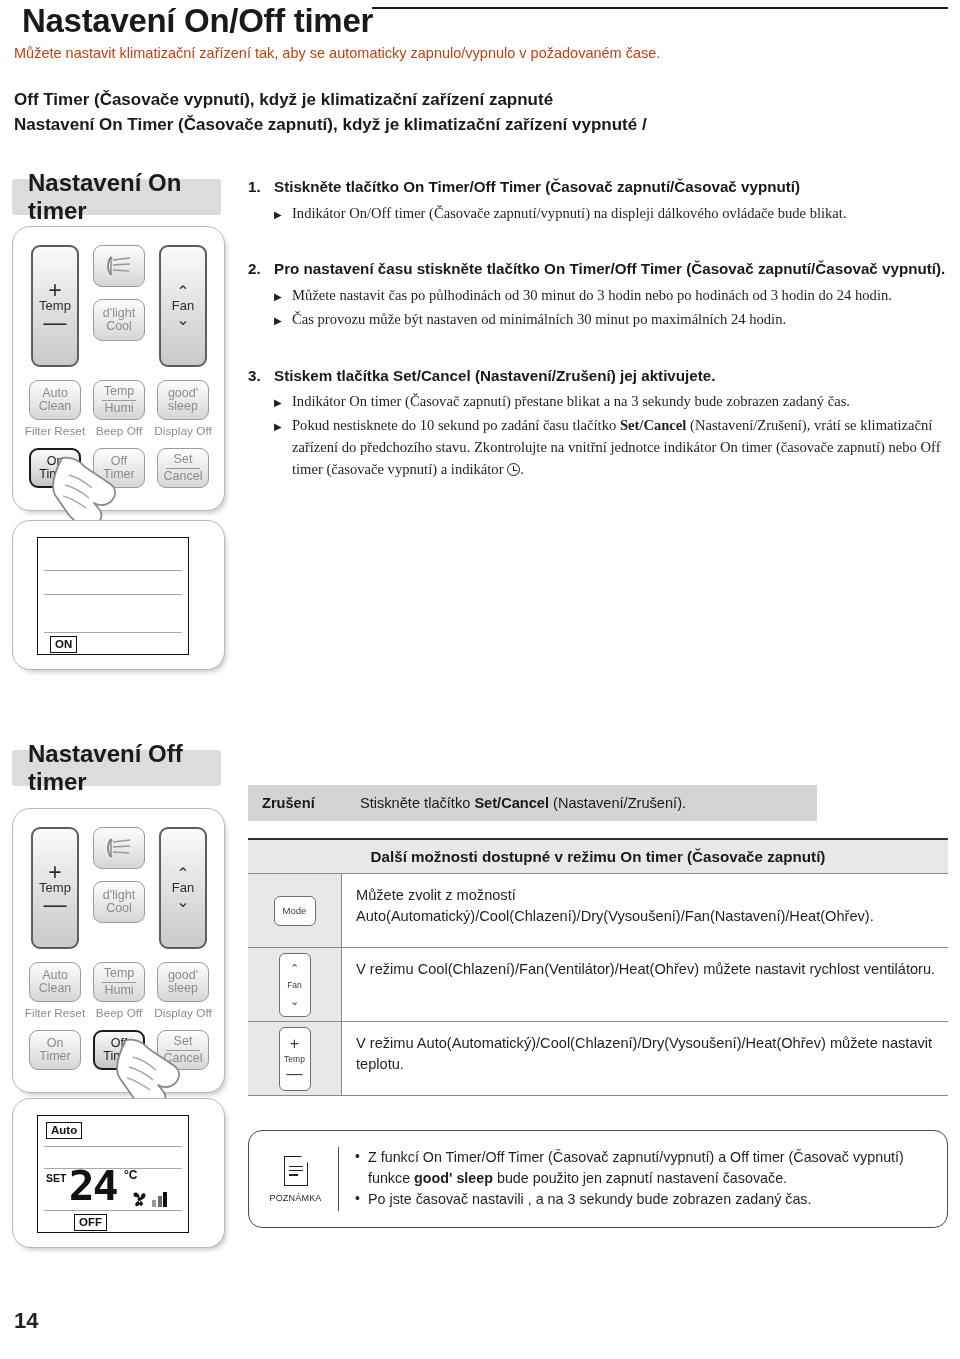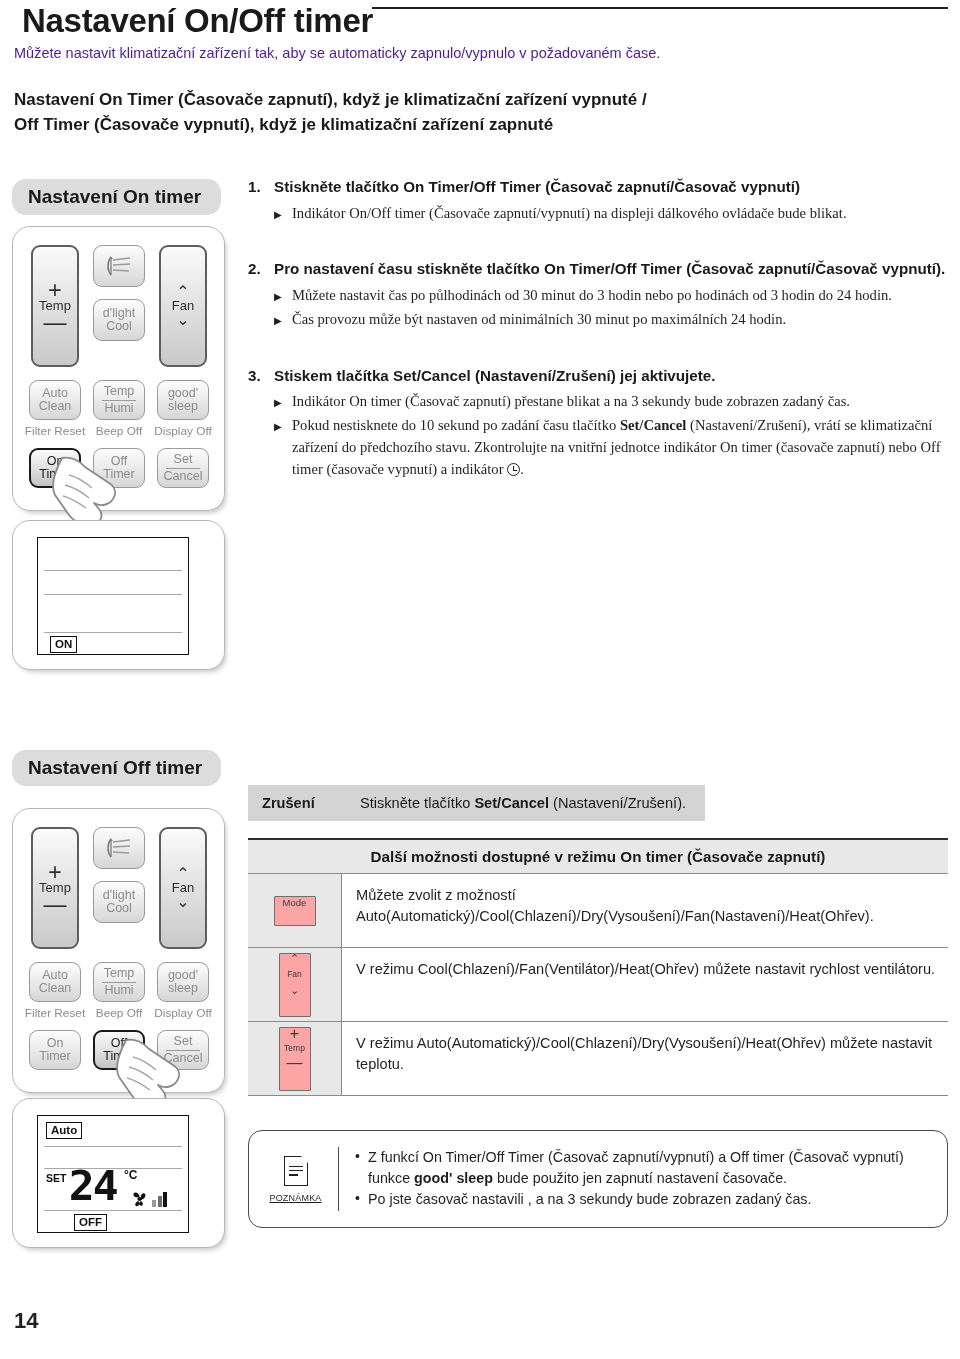--- a/index.html
+++ b/index.html
@@ -17,31 +17,31 @@
     position: absolute; left: 22px; top: 2px;
     font-size: 33px; font-weight: 700; letter-spacing: -0.3px;
     color: #1a1a1a; white-space: nowrap;
   }
   .title-rule {
     position: absolute; left: 372px; top: 7px; width: 576px; height: 2px;
     background: #231f20;
   }
   .subtitle {
     position: absolute; left: 14px; top: 45px; width: 930px;
-    font-size: 14.5px; color: #4c1d95;
+    font-size: 14.5px; color: #c2410c;
   }
   .lead {
     position: absolute; left: 14px; top: 88px; width: 700px;
     font-size: 17px; font-weight: 700; line-height: 1.45; color: #1a1a1a;
   }
 
   
   .pill {
-    position: absolute; background: #dcdcdc; border-radius: 14px;
-    font-size: 19px; font-weight: 700; color: #1a1a1a;
+    position: absolute; background: #dcdcdc; border-radius: 3px;
+    font-size: 24px; font-weight: 700; color: #1a1a1a;
     display: flex; align-items: center; padding-left: 16px;
   }
   #pill-on  { left: 12px; top: 179px; width: 209px; height: 36px; }
   #pill-off { left: 12px; top: 750px; width: 209px; height: 36px; }
 
   
   .remote {
     position: absolute; width: 213px;
     border: 1.5px solid #b7b7b7; border-radius: 18px;
     background: #fff;
@@ -118,42 +118,42 @@
   .spacer-lg { height: 30px; }
   .clockglyph {
     display:inline-block; width: 13px; height: 13px; border-radius: 50%;
     border: 1.4px solid #231f20; position: relative; vertical-align: -2px;
   }
   .clockglyph::before { content:""; position:absolute; left:5px; top:2px; width:1.3px; height:5px; background:#231f20; }
   .clockglyph::after  { content:""; position:absolute; left:5px; top:6px; width:4px; height:1.3px; background:#231f20; }
 
   
   .cancel-bar {
-    position: absolute; left: 248px; top: 785px; width: 457px; height: 36px;
+    position: absolute; left: 248px; top: 785px; width: 569px; height: 36px;
     background: #d4d4d4; display: flex; align-items: center; font-size: 14.6px;
   }
   .cancel-bar .cb-label { font-weight: 700; padding-left: 14px; width: 112px; }
   .cancel-bar .cb-text { }
 
   
   .opt-table { position: absolute; left: 248px; top: 838px; width: 700px; }
   .opt-title {
     background: #e8e8e8; border-top: 2.2px solid #2f2f2f; border-bottom: 1.2px solid #8a8a8a;
     height: 36px; display:flex; align-items:center; justify-content:center;
     font-size: 15.2px; font-weight: 700; color:#1a1a1a;
   }
   .opt-row { display: flex; border-bottom: 1.2px solid #8a8a8a; min-height: 74px; }
   .opt-icon-cell {
     flex: 0 0 94px; background:#e8e8e8; display:flex; align-items:center; justify-content:center;
     border-right: 1.6px solid #8a8a8a; position: relative;
   }
   .opt-text-cell { flex: 1; padding: 11px 8px 10px 14px; font-size: 14.6px; line-height: 1.42; color:#231f20; }
   .minibtn {
-    border: 1.4px solid #6f6f6f; border-radius: 1px; background: #fca5a5;
-    display:flex; flex-direction:column; align-items:center; justify-content:flex-start;
+    border: 1.4px solid #6f6f6f; border-radius: 6px; background: #ffffff;
+    display:flex; flex-direction:column; align-items:center; justify-content:center;
     color:#3a3a3a;
   }
   .minibtn.mode { width: 42px; height: 30px; font-size: 9.5px; }
   .minibtn.fan  { width: 32px; height: 64px; font-size: 8.5px; gap: 7px; }
   .minibtn.temp { width: 32px; height: 64px; font-size: 8.5px; gap: 4px; }
   .minibtn .mchev { font-size: 11px; line-height: 0.8; }
   .minibtn .mplus { font-size: 16px; line-height: 0.7; }
 
   
   .notebox {
@@ -170,43 +170,43 @@
     width: 24px; height: 30px; border: 1.6px solid #231f20; position: relative; background:#fff;
   }
   .note-doc::before {
     content:""; position:absolute; right:-1.6px; top:-1.6px;
     border-left: 8px solid transparent; border-top: 8px solid #fff;
     width:0;height:0;
   }
   .note-lines { position:absolute; left:4px; top:9px; width: 14px; }
   .note-lines span { display:block; height:1.4px; background:#231f20; margin-bottom: 3px; }
   .note-lines span:nth-child(3){ width: 9px; }
-  .note-caption { font-size: 9px; letter-spacing: 0.2px; color:#231f20; margin-top: 7px; text-decoration: underline; }
+  .note-caption { font-size: 9px; letter-spacing: 0.2px; color:#231f20; margin-top: 7px; }
   .note-items { flex: 1; padding: 6px 14px 6px 16px; }
   .note-item { display:flex; font-size: 14.3px; line-height: 1.45; color:#231f20; margin-bottom: 1px; }
   .note-item .dot { flex: 0 0 13px; font-size: 14px; line-height:1.4; }
   .note-item .ntxt { flex: 1; }
 
   
   .page-num {
     position: absolute; left: 14px; top: 1308px;
     font-size: 22px; font-weight: 700; color: #231f20;
   }
 </style>
 </head>
 <body>
 
 <div class="page">
 
   <div class="title">Nastavení On/Off timer</div>
   <div class="title-rule"></div>
   <div class="subtitle">Můžete nastavit klimatizační zařízení tak, aby se automaticky zapnulo/vypnulo v požadovaném čase.</div>
   <div class="lead">
+    <div>Off Timer (Časovače vypnutí), když je klimatizační zařízení zapnuté</div>
     <div>Nastavení On Timer (Časovače zapnutí), když je klimatizační zařízení vypnuté /</div>
-    <div>Off Timer (Časovače vypnutí), když je klimatizační zařízení zapnuté</div>
   </div>
 
   <div class="pill" id="pill-on">Nastavení On timer</div>
 
   <div class="remote remote-keys" id="remote1-keys">
     <div class="btn tall" style="left:18px; top:18px;">
       <span class="plus">+</span>
       <span class="lbl">Temp</span>
       <span class="minus">—</span>
     </div>

